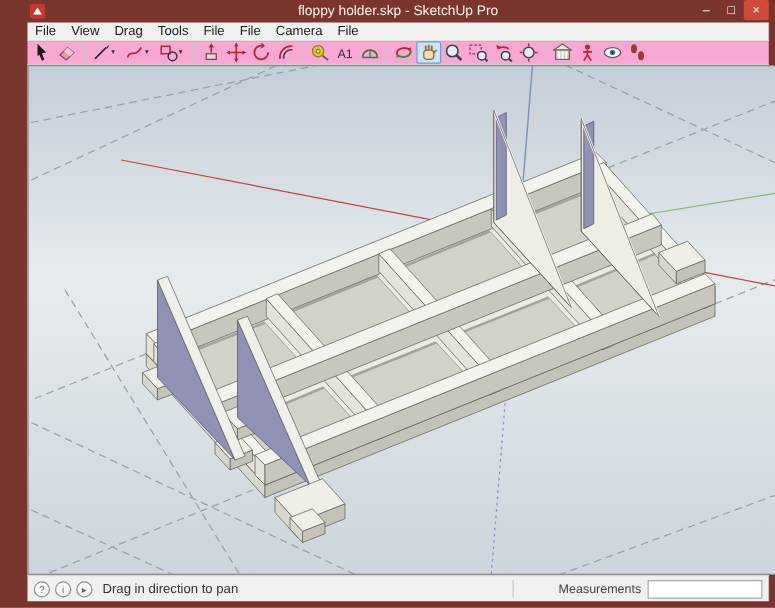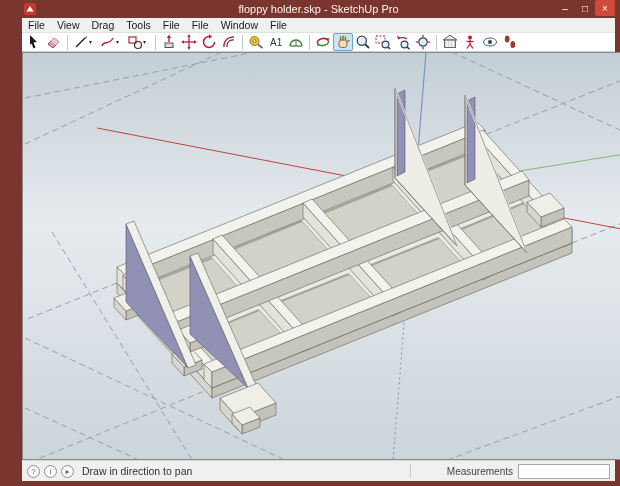--- a/index.html
+++ b/index.html
@@ -20,21 +20,21 @@
   }
   .win-controls{margin-left:auto;display:flex;height:18px;z-index:2;}
   .win-btn{width:20px;height:16px;display:flex;align-items:center;justify-content:center;
     font-size:10px;color:#fff;cursor:default;}
   .win-btn.close{background:#d04a3b;border-radius:2px;}
   
   .menubar{height:15px;background:#f0f0f0;display:flex;align-items:center;
     font-size:10.5px;color:#1a1a1a;border-bottom:1px solid #e2e2e2;}
   .menu-item{padding:0 6px;line-height:15px;cursor:default;}
   
-  .toolbar{height:19px;background:#ffffff;display:flex;align-items:center;
+  .toolbar{height:19px;background:#f9a8d4;display:flex;align-items:center;
     padding:0 2px;border-bottom:1px solid #cfcfcf;}
   .tb{width:20px;height:18px;display:flex;align-items:center;justify-content:center;
     border:1px solid transparent;border-radius:2px;position:relative;}
   .tb svg{display:block;}
   .tb.dd{width:27px;justify-content:flex-start;padding-left:1px;}
   .tb .ddm{font-size:6px;color:#333;margin-left:0;line-height:6px;}
   .tb.active{background:#cde3f7;border:1px solid #6aa3d8;}
   .sep{width:1px;height:15px;background:#c6c6c6;margin:0 3px;flex:0 0 auto;}
   
   .viewport{height:408px;position:relative;background:#d7dee3;}
@@ -70,21 +70,21 @@
     </div>
   </div>
 
   <div class="menubar">
     <span class="menu-item">File</span>
     <span class="menu-item">View</span>
     <span class="menu-item">Drag</span>
     <span class="menu-item">Tools</span>
     <span class="menu-item">File</span>
     <span class="menu-item">File</span>
-    <span class="menu-item">Window</span>
+    <span class="menu-item">Camera</span>
     <span class="menu-item">File</span>
   </div>
 
   <div class="toolbar">
     <div class="tb">
         <svg width="16" height="16">
           <polygon points="4,1 11,8 7.5,8.5 9.5,13.5 7.5,14.5 5.5,9.5 4,11" fill="#1a1a1a"></polygon>
         </svg>
       </div>
     <div class="tb">
@@ -408,21 +408,21 @@
       </g>
 
       <rect x="0.5" y="0.5" width="609" height="407" fill="none" stroke="#8a8a8a"></rect>
     </svg>
   </div>
 
   <div class="statusbar">
     <div class="st-icon">?</div>
     <div class="st-icon">i</div>
     <div class="st-icon">▸</div>
-    <span class="st-hint">Draw in direction to pan</span>
+    <span class="st-hint">Drag in direction to pan</span>
     <div class="st-right">
       <div class="st-div"></div>
       <span class="measure-label">Measurements</span>
       <div class="measure-field"></div>
     </div>
   </div>
 
 </div>
 
 </body></html>

